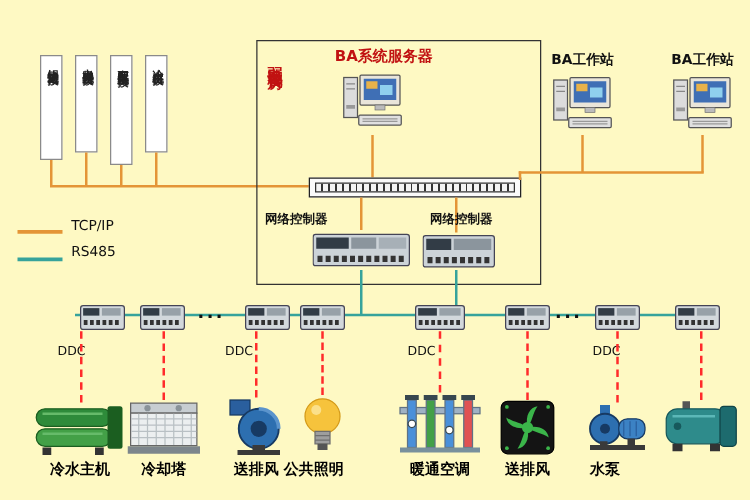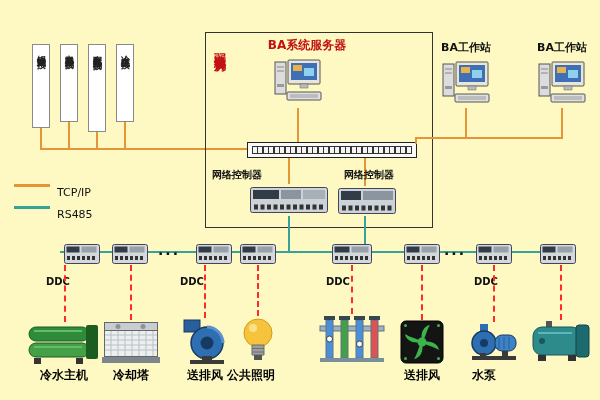--- a/index.html
+++ b/index.html
@@ -30,21 +30,21 @@
                   font-style:italic; font-family:"Liberation Serif","DejaVu Serif",serif; font-weight:700; }
   .ctrl-label { position:absolute; font-size:10px; font-weight:700; }
 
   .switch { position:absolute; left:247px; top:142px; width:170px; height:16px;
             border:1.5px solid #222; background:#fafafa; display:flex; align-items:center; padding:0 4px; }
   .ports { flex:1; height:8px; border:1px solid #333;
            background:repeating-linear-gradient(90deg,#f4f4f4 0 4px,#333 4px 5.5px); }
 
   .dev { position:absolute; }
   .ell { position:absolute; font-size:14px; font-weight:700; letter-spacing:2px; color:#111; }
-  .ddc-lbl { position:absolute; font-size:10px; font-weight:700; color:#111; }
+  .ddc-lbl { position:absolute; font-size:10px; font-weight:400; color:#111; }
 
   .eq-label { position:absolute; top:367px; font-size:12px; font-weight:700;
               color:#000; text-align:center; }
   .legend-lbl { position:absolute; font-size:11px; font-weight:400; color:#111; }
 </style>
 </head>
 <body>
 
 <div id="canvas">
 
@@ -154,23 +154,23 @@
       <line x1="16" y1="41" x2="44" y2="41" stroke="#999"></line>
     </svg>
   </div>
 
   <div class="vl orange" style="left:465px;top:108px;height:30px"></div>
   <div class="vl orange" style="left:561px;top:108px;height:30px"></div>
   <div class="hl orange" style="left:415px;top:137px;width:148px"></div>
   <div class="vl orange" style="left:415px;top:137px;height:7px"></div>
 
   <div class="hl orange" style="left:14px;top:184px;width:36px;height:3px"></div>
-  <div class="legend-lbl" style="left:57px;top:186px">TCP/IP</div>
+  <div class="legend-lbl" style="left:57px;top:174px">TCP/IP</div>
   <div class="hl teal" style="left:14px;top:206px;width:36px;height:3px"></div>
-  <div class="legend-lbl" style="left:57px;top:208px">RS485</div>
+  <div class="legend-lbl" style="left:57px;top:195px">RS485</div>
 
   <div class="vl teal" style="left:288px;top:216px;height:36px"></div>
   <div class="vl teal" style="left:364px;top:216px;height:36px"></div>
   <div class="hl teal" style="left:60px;top:251px;width:516px"></div>
 
   <div class="dev" style="left:64px;top:243px">
     <svg width="36" height="22" viewBox="0 0 36 22">
         <rect x="0.5" y="1.5" width="35" height="19" rx="2" fill="#d2d8dc" stroke="#445"></rect>
         <rect x="2.5" y="3.5" width="13" height="6" fill="#323c46"></rect>
         <rect x="17.5" y="3.5" width="15" height="6" fill="#97a1a8"></rect>
@@ -354,16 +354,17 @@
       <circle cx="10" cy="21" r="3" fill="#17595c"></circle>
       <rect x="6" y="35" width="8" height="6" fill="#333"></rect>
       <rect x="36" y="35" width="8" height="6" fill="#333"></rect>
     </svg>
   </div>
 
   <div class="eq-label" style="left:97px;width:68px">冷却塔</div>
   <div class="eq-label" style="left:28px;width:72px">冷水主机</div>
   <div class="eq-label" style="left:177px;width:56px">送排风</div>
   <div class="eq-label" style="left:223px;width:56px">公共照明</div>
+  <div class="eq-label" style="left:318px;width:68px">暖通空调</div>
   <div class="eq-label" style="left:394px;width:56px">送排风</div>
   <div class="eq-label" style="left:456px;width:56px">水泵</div>
 
 </div>
 
 </body></html>

